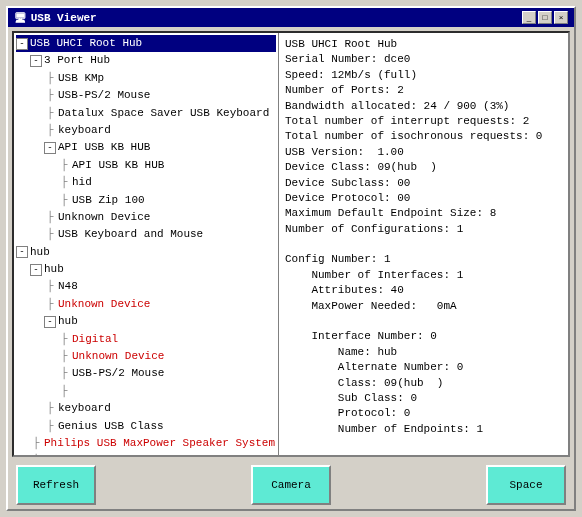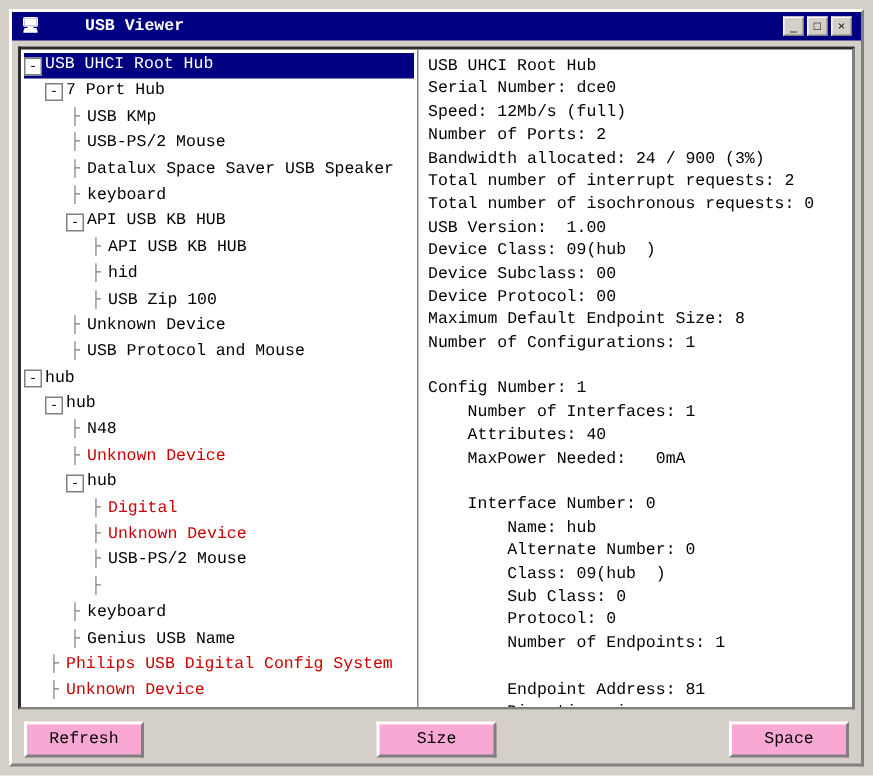--- a/index.html
+++ b/index.html
@@ -33,21 +33,20 @@
       display: flex;
       align-items: center;
       gap: 4px;
       flex-shrink: 0;
     }
     .title-bar-icon {
       font-size: 10px;
     }
     .title-bar-text {
       flex: 1;
-      margin-left: 26px;
     }
     .title-bar-buttons {
       display: flex;
       gap: 2px;
     }
     .title-btn {
       width: 14px;
       height: 13px;
       background: #d4d0c8;
       border: 1px solid #808080;
@@ -132,22 +131,22 @@
       display: inline;
     }
     .footer {
       display: flex;
       justify-content: space-between;
       padding: 4px 8px;
       flex-shrink: 0;
     }
     .footer-btn {
       width: 80px;
-      height: 24px;
-      background: #f9a8d4;
+      height: 40px;
+      background: #5eead4;
       border: 2px solid #808080;
       border-top-color: #ffffff;
       border-left-color: #ffffff;
       font-size: 11px;
       cursor: pointer;
       font-family: 'Courier New', monospace;
     }
   </style>
 </head>
 <body>
@@ -166,36 +165,36 @@
   <div class="content-area">
     <div class="tree-panel" id="tree-panel">
     <div class="tree-item selected">
           <span class="tree-indent" style="width: 0px; display: inline-block;"></span>
           <span class="expand-icon">-</span>
           <span class="item-label">USB UHCI Root Hub</span>
         </div>
         <div class="tree-item">
           <span class="tree-indent" style="width: 14px; display: inline-block;"></span>
           <span class="expand-icon">-</span>
-          <span class="item-label">7 Port Hub</span>
+          <span class="item-label">3 Port Hub</span>
         </div>
         <div class="tree-item">
           <span class="tree-indent" style="width: 28px; display: inline-block;"></span>
           <span class="leaf-dash">├</span>
           <span class="item-label">USB KMp</span>
         </div>
         <div class="tree-item">
           <span class="tree-indent" style="width: 28px; display: inline-block;"></span>
           <span class="leaf-dash">├</span>
           <span class="item-label">USB-PS/2 Mouse</span>
         </div>
         <div class="tree-item">
           <span class="tree-indent" style="width: 28px; display: inline-block;"></span>
           <span class="leaf-dash">├</span>
-          <span class="item-label">Datalux Space Saver USB Speaker</span>
+          <span class="item-label">Datalux Space Saver USB Keyboard</span>
         </div>
         <div class="tree-item">
           <span class="tree-indent" style="width: 28px; display: inline-block;"></span>
           <span class="leaf-dash">├</span>
           <span class="item-label">keyboard</span>
         </div>
         <div class="tree-item">
           <span class="tree-indent" style="width: 28px; display: inline-block;"></span>
           <span class="expand-icon">-</span>
           <span class="item-label">API USB KB HUB</span>
@@ -216,21 +215,21 @@
           <span class="item-label">USB Zip 100</span>
         </div>
         <div class="tree-item">
           <span class="tree-indent" style="width: 28px; display: inline-block;"></span>
           <span class="leaf-dash">├</span>
           <span class="item-label">Unknown Device</span>
         </div>
         <div class="tree-item">
           <span class="tree-indent" style="width: 28px; display: inline-block;"></span>
           <span class="leaf-dash">├</span>
-          <span class="item-label">USB Protocol and Mouse</span>
+          <span class="item-label">USB Keyboard and Mouse</span>
         </div>
         <div class="tree-item">
           <span class="tree-indent" style="width: 0px; display: inline-block;"></span>
           <span class="expand-icon">-</span>
           <span class="item-label">hub</span>
         </div>
         <div class="tree-item">
           <span class="tree-indent" style="width: 14px; display: inline-block;"></span>
           <span class="expand-icon">-</span>
           <span class="item-label">hub</span>
@@ -270,26 +269,26 @@
           <span class="leaf-dash">├</span>
         </div>
         <div class="tree-item">
           <span class="tree-indent" style="width: 28px; display: inline-block;"></span>
           <span class="leaf-dash">├</span>
           <span class="item-label">keyboard</span>
         </div>
         <div class="tree-item">
           <span class="tree-indent" style="width: 28px; display: inline-block;"></span>
           <span class="leaf-dash">├</span>
-          <span class="item-label">Genius USB Name</span>
+          <span class="item-label">Genius USB Class</span>
         </div>
         <div class="tree-item red">
           <span class="tree-indent" style="width: 14px; display: inline-block;"></span>
           <span class="leaf-dash">├</span>
-          <span class="item-label">Philips USB Digital Config System</span>
+          <span class="item-label">Philips USB MaxPower Speaker System</span>
         </div>
         <div class="tree-item red">
           <span class="tree-indent" style="width: 14px; display: inline-block;"></span>
           <span class="leaf-dash">├</span>
           <span class="item-label">Unknown Device</span>
         </div>
       </div>
     <div class="detail-panel" id="detail-panel">USB UHCI Root Hub
 Serial Number: dce0
 Speed: 12Mb/s (full)
@@ -319,16 +318,16 @@
 
         Endpoint Address: 81
         Direction: in
         Attribute: 3
         Type: Int.
         Max Packet Size: 8</div>
   </div>
 
   <div class="footer">
     <button class="footer-btn">Refresh</button>
-    <button class="footer-btn">Size</button>
+    <button class="footer-btn">Camera</button>
     <button class="footer-btn">Space</button>
   </div>
 </div>
 
 </body></html>

